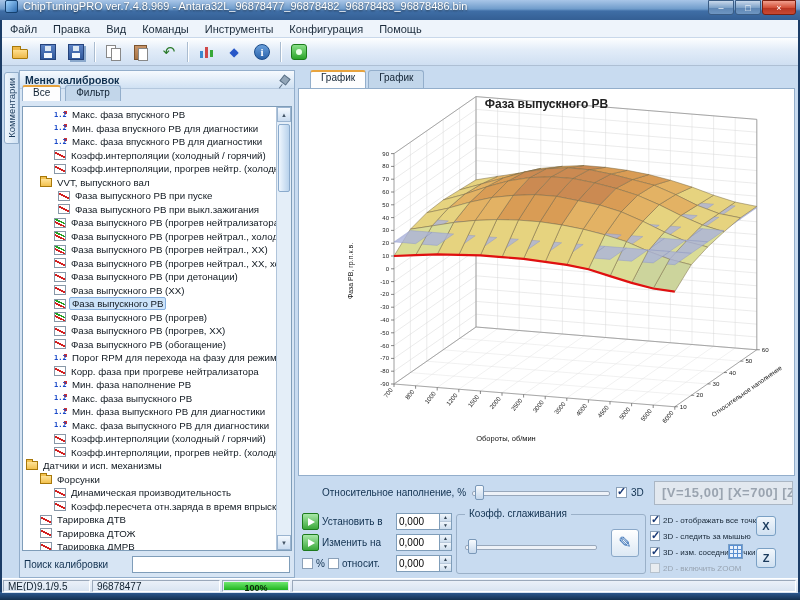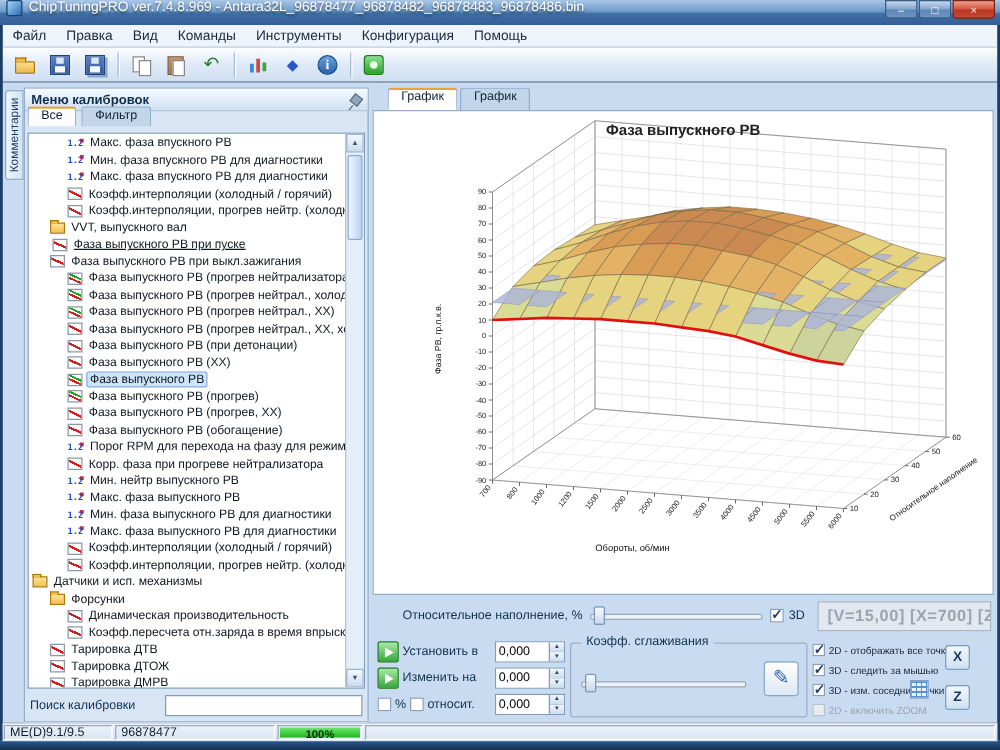--- a/index.html
+++ b/index.html
@@ -229,25 +229,25 @@
               <div class="tl">Коэфф.интерполяции (холодный / горячий)</div>
             </div>
             <div class="tnode" style="padding-left: 31px;">
               <div class="ti ti-curve"></div>
               <div class="tl">Коэфф.интерполяции, прогрев нейтр. (холодный)</div>
             </div>
             <div class="tnode" style="padding-left: 17px;">
               <div class="ti ti-folder"></div>
               <div class="tl">VVT, выпускного вал</div>
             </div>
-            <div class="tnode" style="padding-left: 19px; text-decoration: underline;">
+            <div class="tnode" style="padding-left: 35px;">
               <div class="ti ti-curve"></div>
               <div class="tl">Фаза выпускного РВ при пуске</div>
             </div>
-            <div class="tnode" style="padding-left: 17px; text-align: right;">
+            <div class="tnode" style="padding-left: 35px; text-align: right;">
               <div class="ti ti-curve"></div>
               <div class="tl">Фаза выпускного РВ при выкл.зажигания</div>
             </div>
             <div class="tnode" style="padding-left: 31px;">
               <div class="ti ti-surf"></div>
               <div class="tl">Фаза выпускного РВ (прогрев нейтрализатора)</div>
             </div>
             <div class="tnode" style="padding-left: 31px;">
               <div class="ti ti-surf"></div>
               <div class="tl">Фаза выпускного РВ (прогрев нейтрал., холодный)</div>
@@ -287,21 +287,21 @@
             <div class="tnode" style="padding-left: 31px;">
               <div class="ti ti-num"></div>
               <div class="tl">Порог RPM для перехода на фазу для режима</div>
             </div>
             <div class="tnode" style="padding-left: 31px;">
               <div class="ti ti-curve"></div>
               <div class="tl">Корр. фаза при прогреве нейтрализатора</div>
             </div>
             <div class="tnode" style="padding-left: 31px;">
               <div class="ti ti-num"></div>
-              <div class="tl">Мин. нейтр выпускного РВ</div>
+              <div class="tl">Мин. фаза наполнение РВ</div>
             </div>
             <div class="tnode" style="padding-left: 31px;">
               <div class="ti ti-num"></div>
               <div class="tl">Макс. фаза выпускного РВ</div>
             </div>
             <div class="tnode" style="padding-left: 31px;">
               <div class="ti ti-num"></div>
               <div class="tl">Мин. фаза выпускного РВ для диагностики</div>
             </div>
             <div class="tnode" style="padding-left: 31px;">

